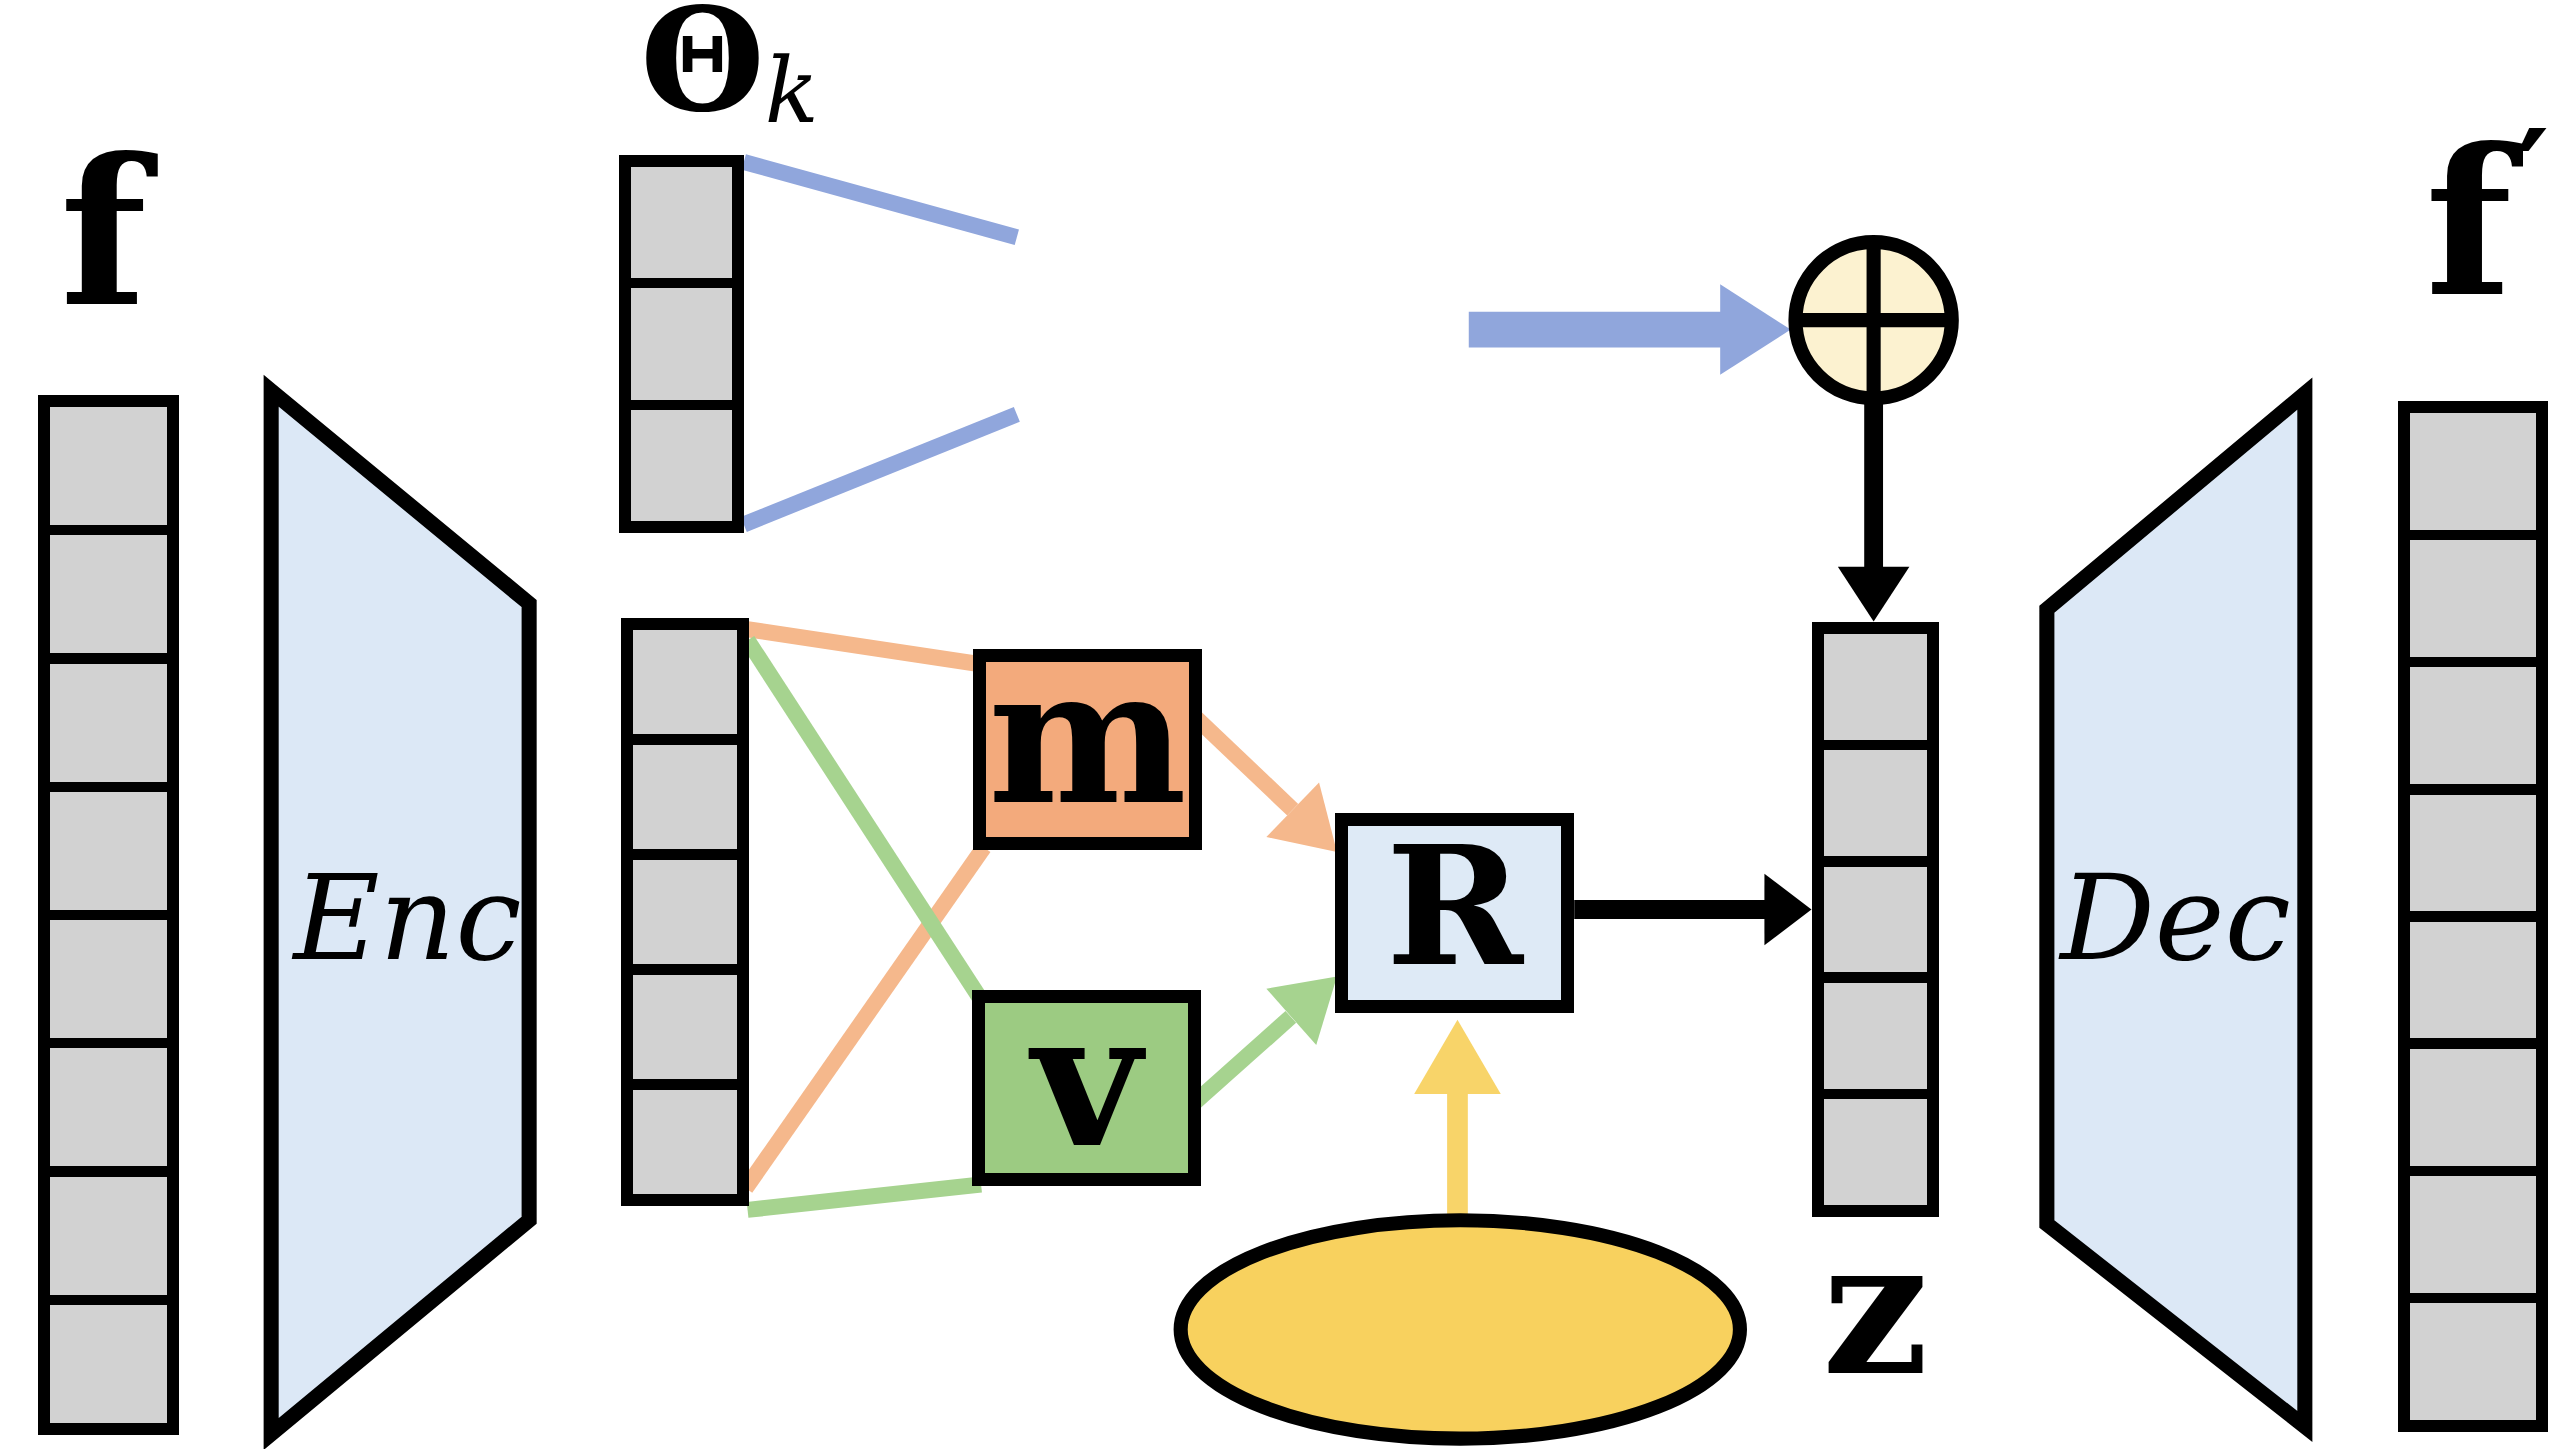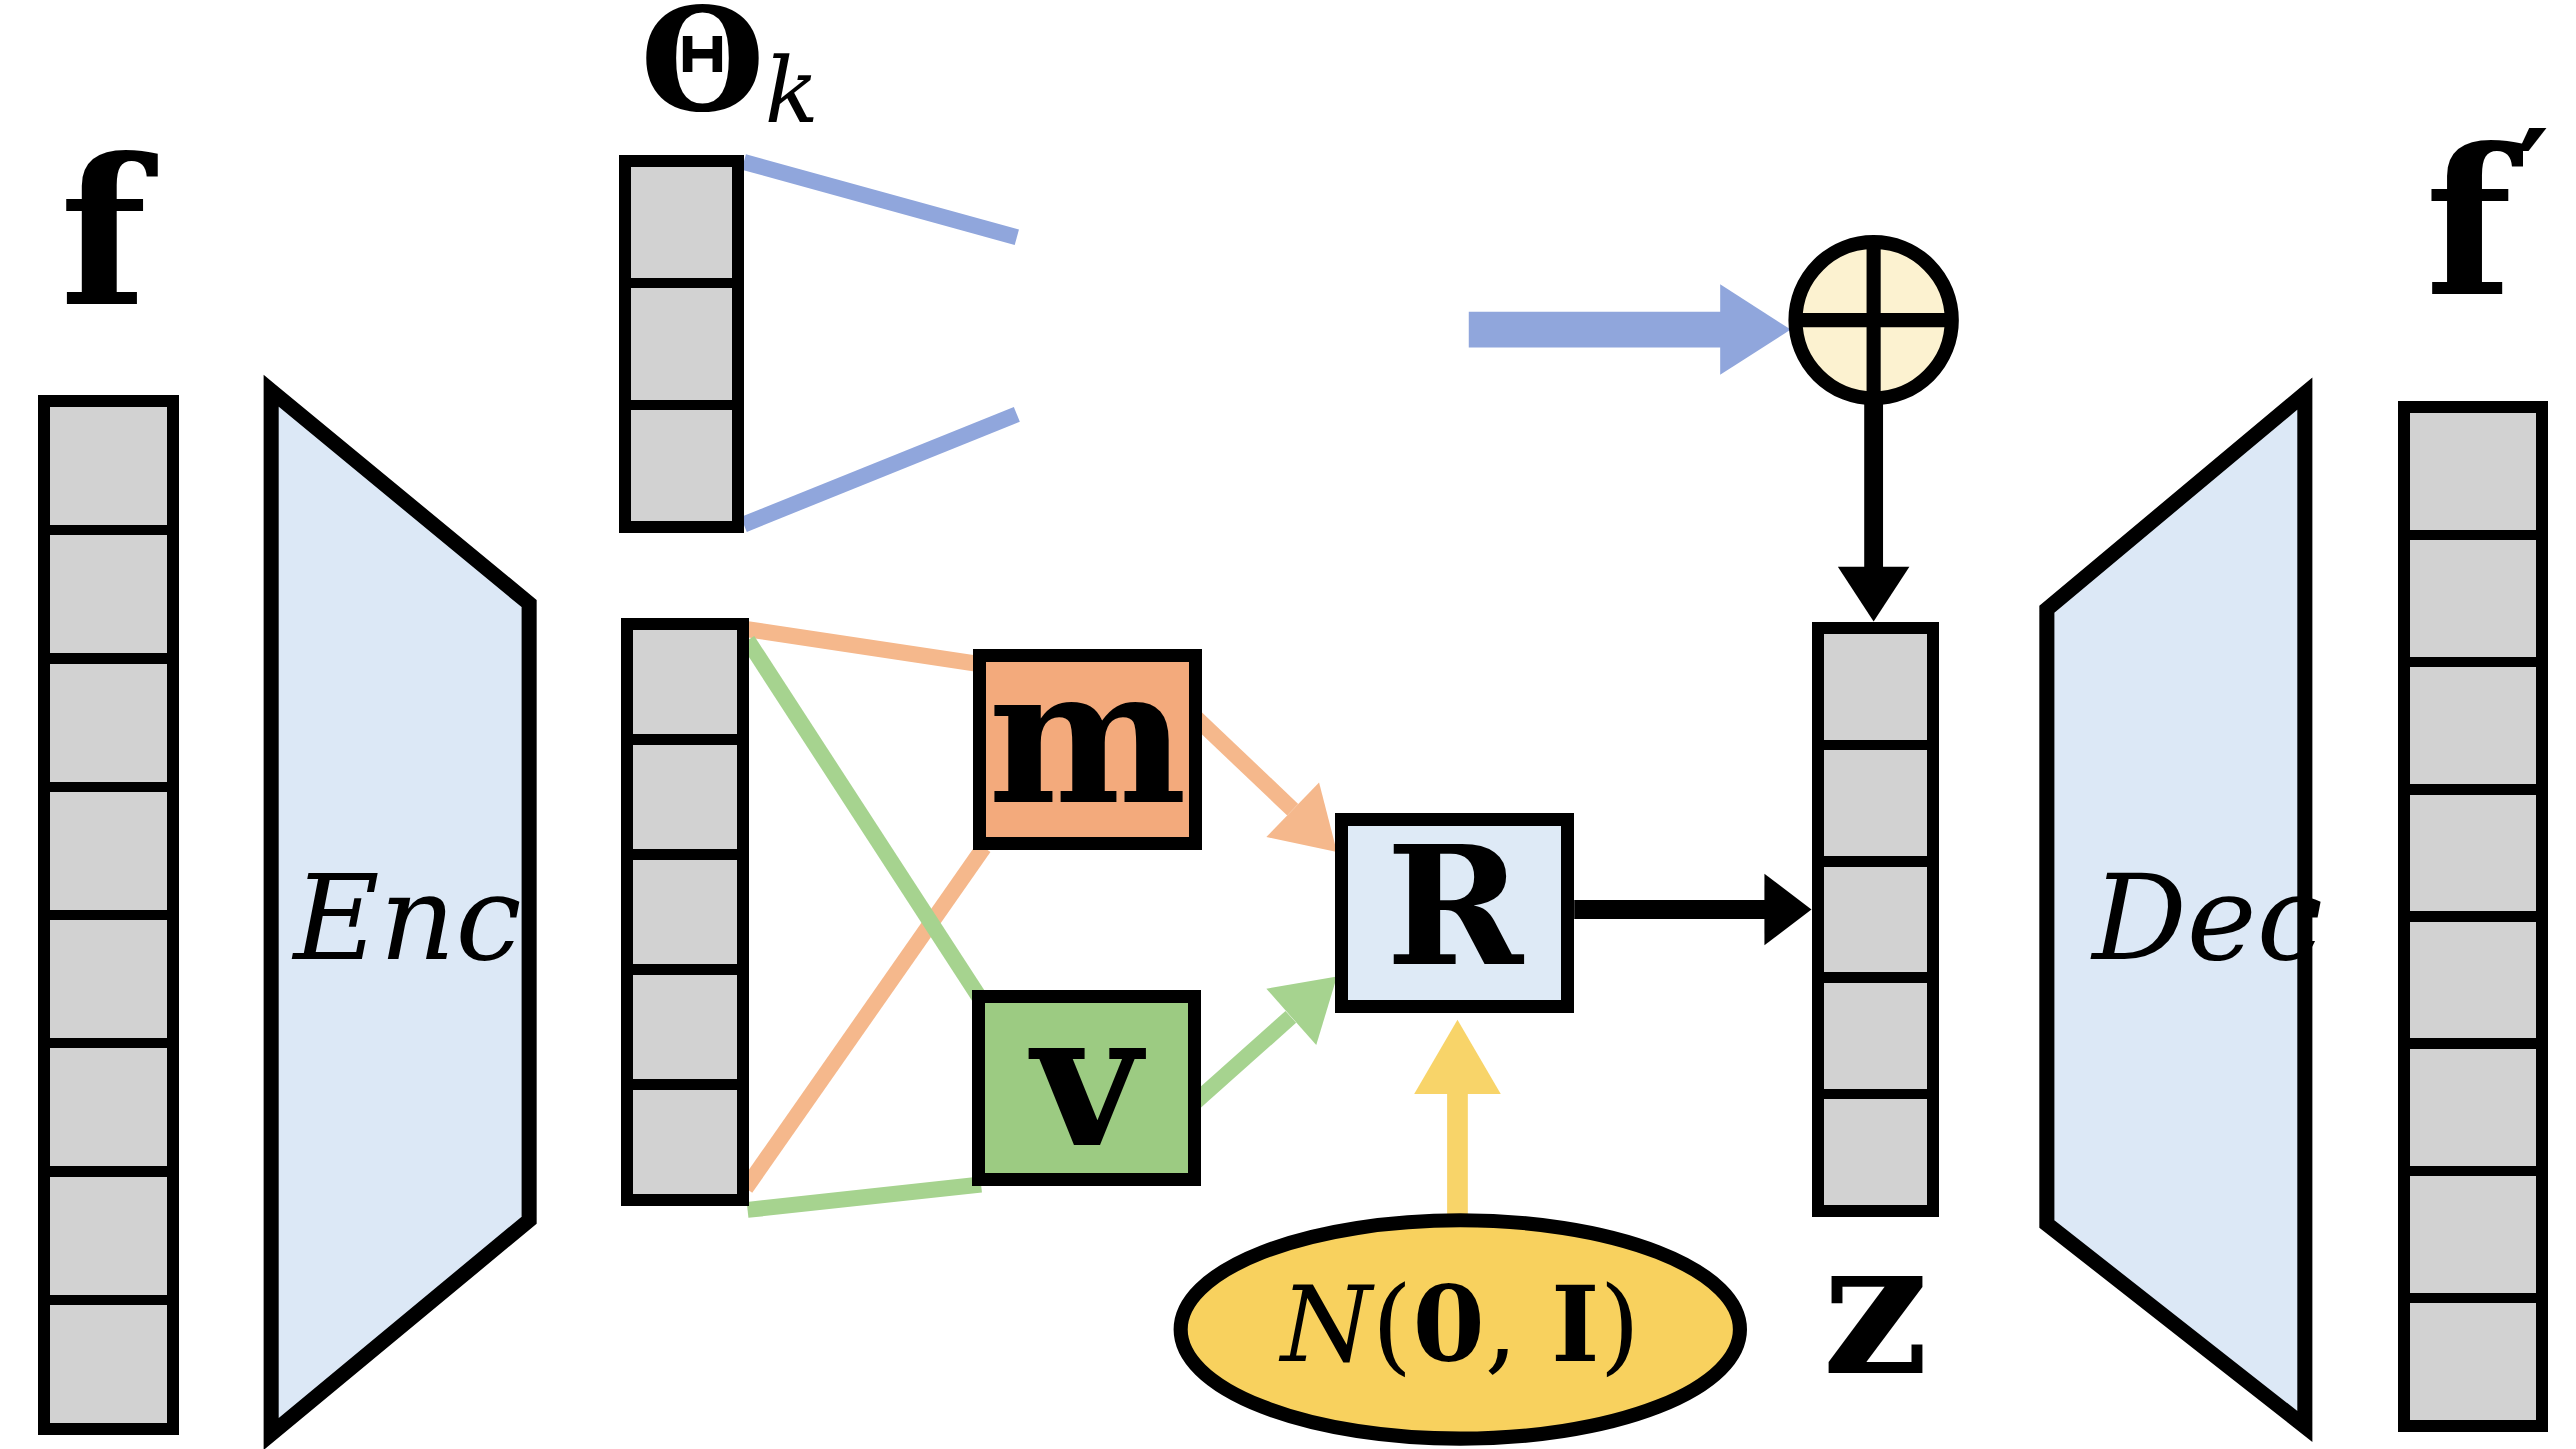--- a/index.html
+++ b/index.html
@@ -38,21 +38,21 @@
   .r-text{font-size:165px;font-weight:bold;line-height:1;margin-top:-13px;}
   
   .lbl{z-index:4;text-align:center;line-height:1;color:#000;}
   .lbl-f{left:19px;top:132px;width:169px;font-size:202px;font-weight:bold;}
   .lbl-fp{left:2382px;top:122px;width:207px;font-size:202px;font-weight:bold;}
   .lbl-fp .prime{font-size:127px;position:relative;top:-73px;left:3.8px;}
   .lbl-theta{left:607px;top:-11.3px;width:245px;display:flex;justify-content:center;align-items:flex-start;}
   .lbl-theta .sym{font-size:143px;font-weight:bold;line-height:1;}
   .lbl-theta .sub{font-size:89px;font-style:italic;line-height:1;margin-top:58px;}
   .lbl-enc{left:282px;top:859px;width:235px;font-size:118px;font-style:italic;margin-left:8px;}
-  .lbl-dec{left:2058px;top:859px;width:235px;font-size:118px;font-style:italic;margin-left:32px;}
+  .lbl-dec{left:2058px;top:859px;width:235px;font-size:118px;font-style:italic;}
   .lbl-z{left:1791px;top:1213px;width:169px;font-size:188px;font-weight:bold;}
   .lbl-noise{left:1181px;top:1273px;width:559px;font-size:104px;}
   .lbl-noise .n{font-style:italic;}
   .lbl-noise .b{font-weight:bold;}
 </style>
 </head>
 <body>
 
 <div id="canvas">
 
@@ -154,23 +154,20 @@
 
   <div class="abs lbl lbl-f">f</div>
 
   <div class="abs lbl lbl-theta">
     <span class="sym">Θ</span>
     <span class="sub">k</span>
   </div>
 
   <div class="abs lbl lbl-enc">Enc</div>
 
-  <div class="abs lbl lbl-noise">
-    <span class="n">N</span><span>(</span><span class="b">0</span><span>, </span><span class="b">I</span><span>)</span>
-  </div>
 
   <div class="abs lbl lbl-z">z</div>
 
   <div class="abs lbl lbl-dec">Dec</div>
 
   <div class="abs lbl lbl-fp">
     <span>f</span><span class="prime">′</span>
   </div>
 
 </div>

